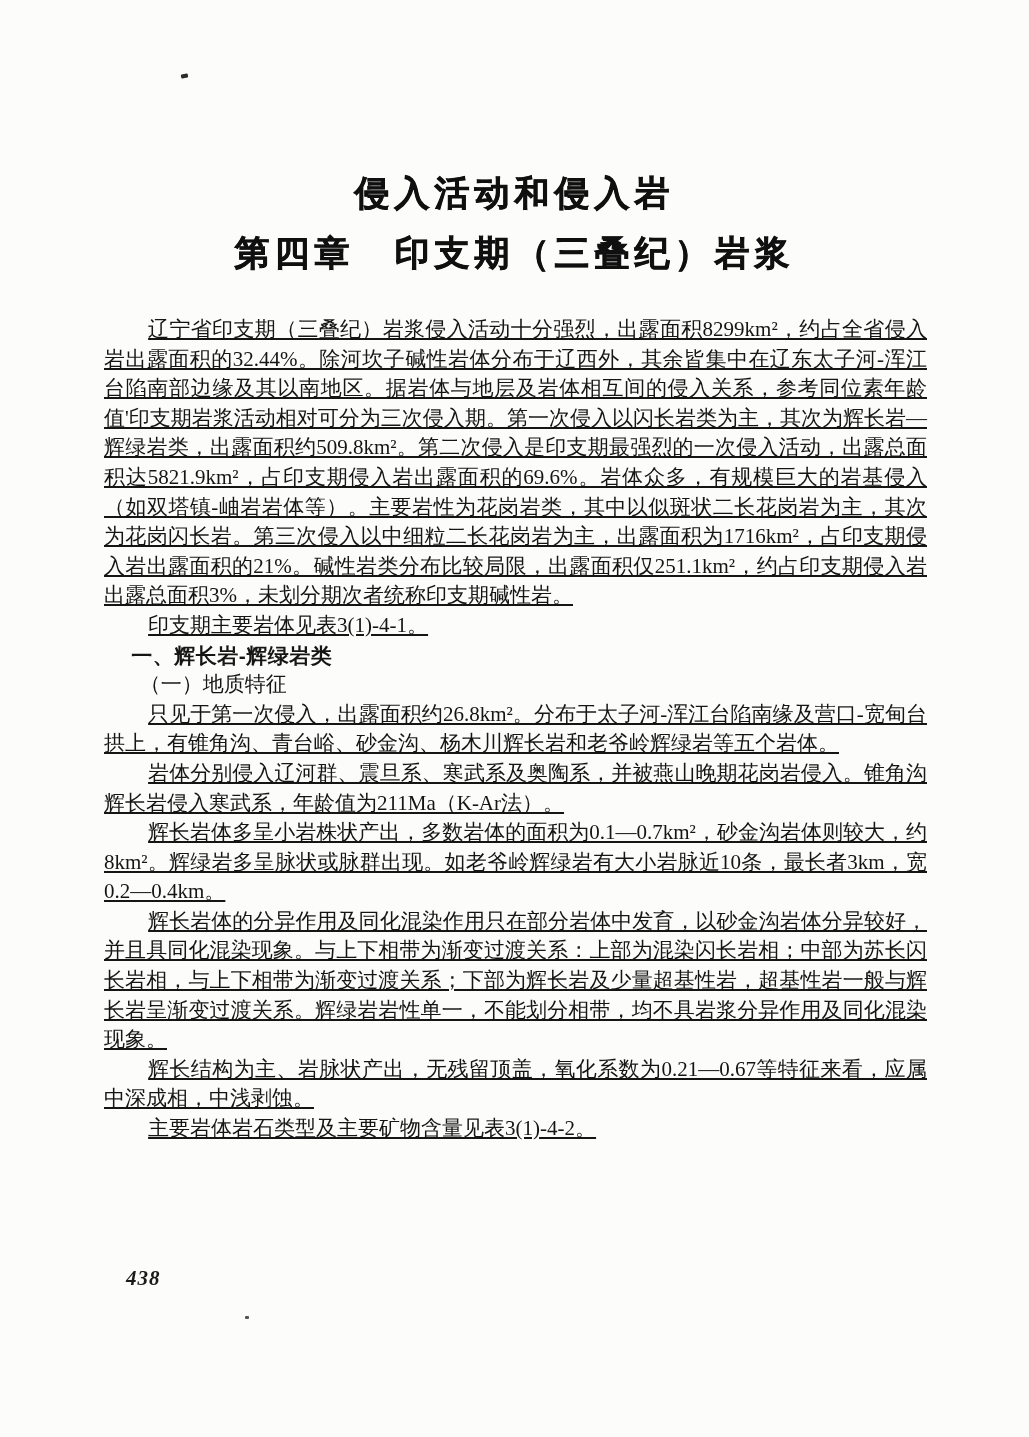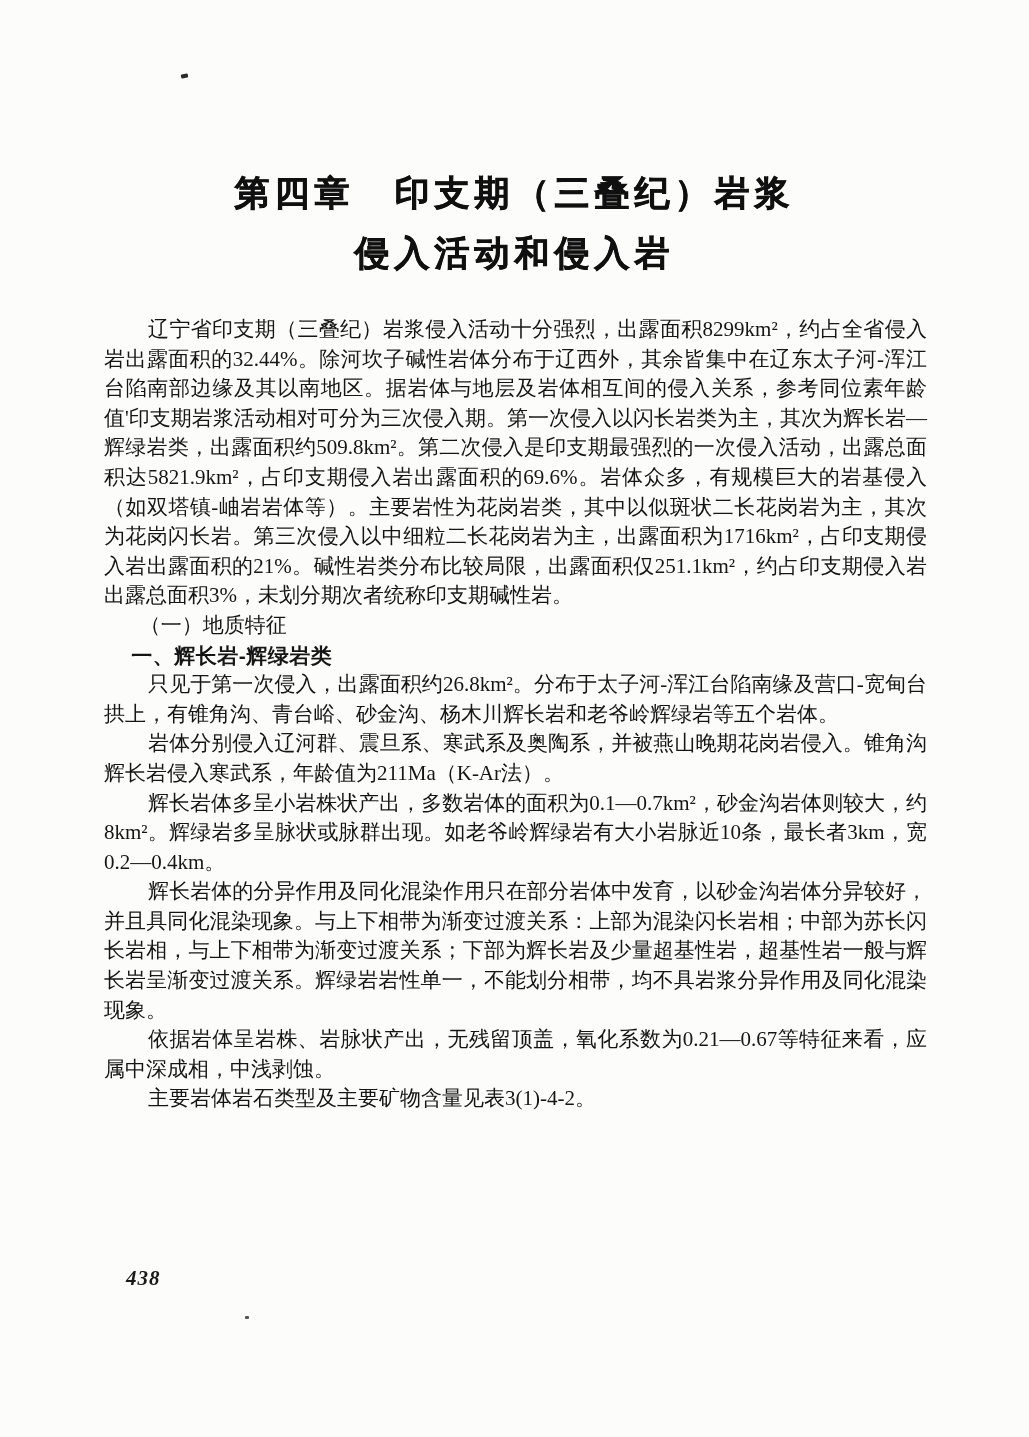--- a/index.html
+++ b/index.html
@@ -42,20 +42,21 @@
     line-height: 29.6px;
     text-align: justify;
     color: #151515;
   }
   .body-text .block {
     margin: 0;
     padding: 0;
   }
   .block.paragraph {
     text-indent: 2.1em;
+    text-decoration: underline;
   }
   .block.heading {
     text-indent: 1.3em;
     font-family: "Liberation Sans", "DejaVu Sans", sans-serif;
     font-weight: 700;
     font-size: 21px;
     letter-spacing: 0.5px;
   }
   .block.subheading {
     text-indent: 1.7em;
@@ -81,31 +82,32 @@
 </style>
 </head>
 <body>
 
 <div class="page">
 
   <div class="scan-speck" id="speck-1"></div>
   <div class="scan-speck" id="speck-2"></div>
 
   <div class="chapter-title">
+    <div class="title-line">侵入活动和侵入岩</div>
     <div class="title-line">第四章　印支期（三叠纪）岩浆</div>
-    <div class="title-line">侵入活动和侵入岩</div>
   </div>
 
   <div class="body-text">
     <p class="block paragraph">辽宁省印支期（三叠纪）岩浆侵入活动十分强烈，出露面积8299km²，约占全省侵入岩出露面积的32.44%。除河坎子碱性岩体分布于辽西外，其余皆集中在辽东太子河-浑江台陷南部边缘及其以南地区。据岩体与地层及岩体相互间的侵入关系，参考同位素年龄值'印支期岩浆活动相对可分为三次侵入期。第一次侵入以闪长岩类为主，其次为辉长岩—辉绿岩类，出露面积约509.8km²。第二次侵入是印支期最强烈的一次侵入活动，出露总面积达5821.9km²，占印支期侵入岩出露面积的69.6%。岩体众多，有规模巨大的岩基侵入（如双塔镇-岫岩岩体等）。主要岩性为花岗岩类，其中以似斑状二长花岗岩为主，其次为花岗闪长岩。第三次侵入以中细粒二长花岗岩为主，出露面积为1716km²，占印支期侵入岩出露面积的21%。碱性岩类分布比较局限，出露面积仅251.1km²，约占印支期侵入岩出露总面积3%，未划分期次者统称印支期碱性岩。</p>
+    <p class="block paragraph">印支期主要岩体见表3(1)-4-1。</p>
+    <p class="block heading">一、辉长岩-辉绿岩类</p>
     <p class="block subheading">（一）地质特征</p>
-    <p class="block heading">一、辉长岩-辉绿岩类</p>
     <p class="block paragraph">只见于第一次侵入，出露面积约26.8km²。分布于太子河-浑江台陷南缘及营口-宽甸台拱上，有锥角沟、青台峪、砂金沟、杨木川辉长岩和老爷岭辉绿岩等五个岩体。</p>
     <p class="block paragraph">岩体分别侵入辽河群、震旦系、寒武系及奥陶系，并被燕山晚期花岗岩侵入。锥角沟辉长岩侵入寒武系，年龄值为211Ma（K-Ar法）。</p>
     <p class="block paragraph">辉长岩体多呈小岩株状产出，多数岩体的面积为0.1—0.7km²，砂金沟岩体则较大，约8km²。辉绿岩多呈脉状或脉群出现。如老爷岭辉绿岩有大小岩脉近10条，最长者3km，宽0.2—0.4km。</p>
     <p class="block paragraph">辉长岩体的分异作用及同化混染作用只在部分岩体中发育，以砂金沟岩体分异较好，并且具同化混染现象。与上下相带为渐变过渡关系：上部为混染闪长岩相；中部为苏长闪长岩相，与上下相带为渐变过渡关系；下部为辉长岩及少量超基性岩，超基性岩一般与辉长岩呈渐变过渡关系。辉绿岩岩性单一，不能划分相带，均不具岩浆分异作用及同化混染现象。</p>
-    <p class="block paragraph">依据岩体呈岩株、岩脉状产出，无残留顶盖，氧化系数为0.21—0.67等特征来看，应属中深成相，中浅剥蚀。</p>
+    <p class="block paragraph">辉长结构为主、岩脉状产出，无残留顶盖，氧化系数为0.21—0.67等特征来看，应属中深成相，中浅剥蚀。</p>
     <p class="block paragraph">主要岩体岩石类型及主要矿物含量见表3(1)-4-2。</p>
   </div>
 
   <div class="page-number">438</div>
 
 </div>
 
 </body></html>

